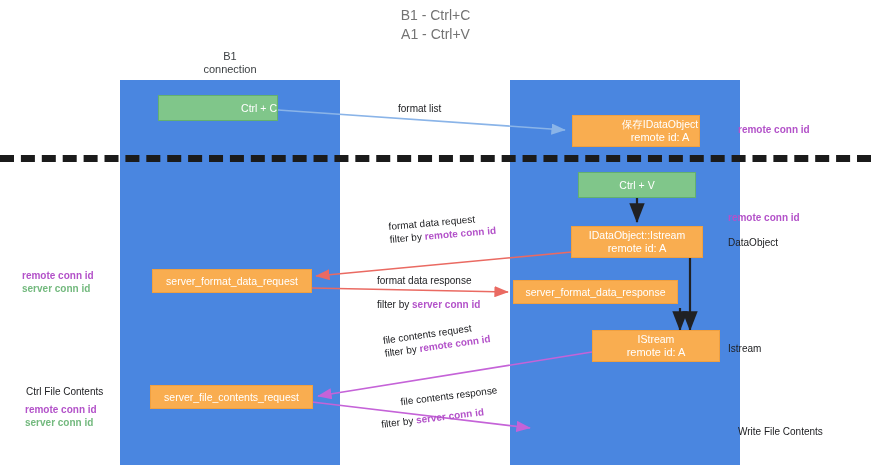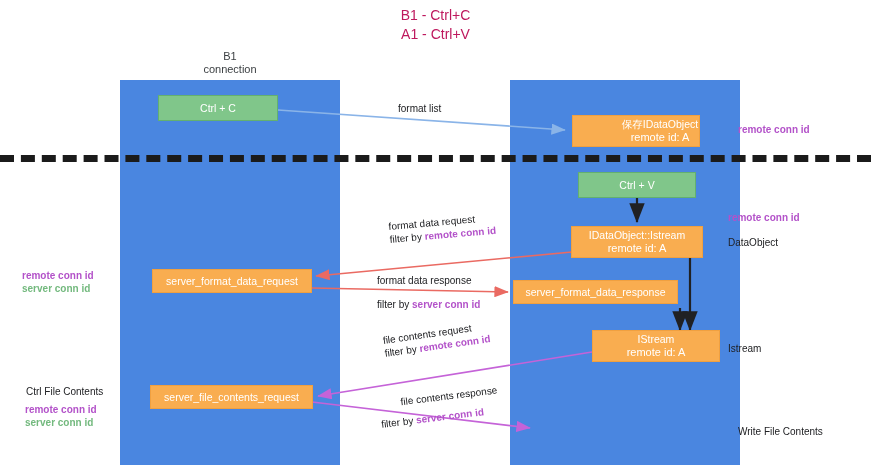--- a/index.html
+++ b/index.html
@@ -1,19 +1,19 @@
 <!DOCTYPE html>
 <html><head>
 <meta charset="utf-8">
 <style>
   html,body{margin:0;padding:0;}
   body{width:871px;height:467px;background:#ffffff;font-family:"Liberation Sans",sans-serif;position:relative;overflow:hidden;}
   #stage{position:absolute;left:0;top:0;width:871px;height:467px;}
 
-  .title{position:absolute;left:0;top:6px;width:871px;text-align:center;font-size:14px;color:#be185d;line-height:19px;}
+  .title{position:absolute;left:0;top:6px;width:871px;text-align:center;font-size:14px;color:#737373;line-height:19px;}
 
   .colhead{position:absolute;text-align:center;font-size:11px;color:#3c4043;line-height:13px;}
   .colhead .l1{display:block;}
   .colhead .l2{display:block;}
 
   .lane{position:absolute;background:#4a86e0;}
 
   .box{position:absolute;box-sizing:border-box;display:flex;flex-direction:column;align-items:center;justify-content:center;font-size:10.5px;color:#ffffff;text-align:center;line-height:13px;}
   .box.green{background:#80c68a;border:1px solid #63b06f;}
   .box.orange{background:#f9ad50;border:1px solid #f0a040;}
@@ -77,21 +77,21 @@
 
     <line x1="690" y1="256" x2="690" y2="330" stroke="#202124" stroke-width="2.2" marker-end="url(#ar-blk)"></line>
 
     <line x1="592" y1="352" x2="318" y2="396" stroke="#c563d8" stroke-width="1.6" marker-end="url(#ar-mag)"></line>
 
     <line x1="312" y1="402" x2="530" y2="428" stroke="#c563d8" stroke-width="1.6" marker-end="url(#ar-mag)"></line>
   </svg>
 
   <div class="dashed"></div>
 
-  <div class="box green" style="left:158px;top:95px;width:120px;height:26px;">
+  <div class="box green" style="left:158px;top:95px;width:120px;height:26px;align-items:flex-end;">
     <span>Ctrl + C</span>
   </div>
 
   <div class="box orange" style="left:572px;top:115px;width:128px;height:32px;padding-left:48px;">
     <span>保存IDataObject</span>
     <span class="l2">remote id: A</span>
   </div>
 
   <div class="box green" style="left:578px;top:172px;width:118px;height:26px;">
     <span>Ctrl + V</span>

